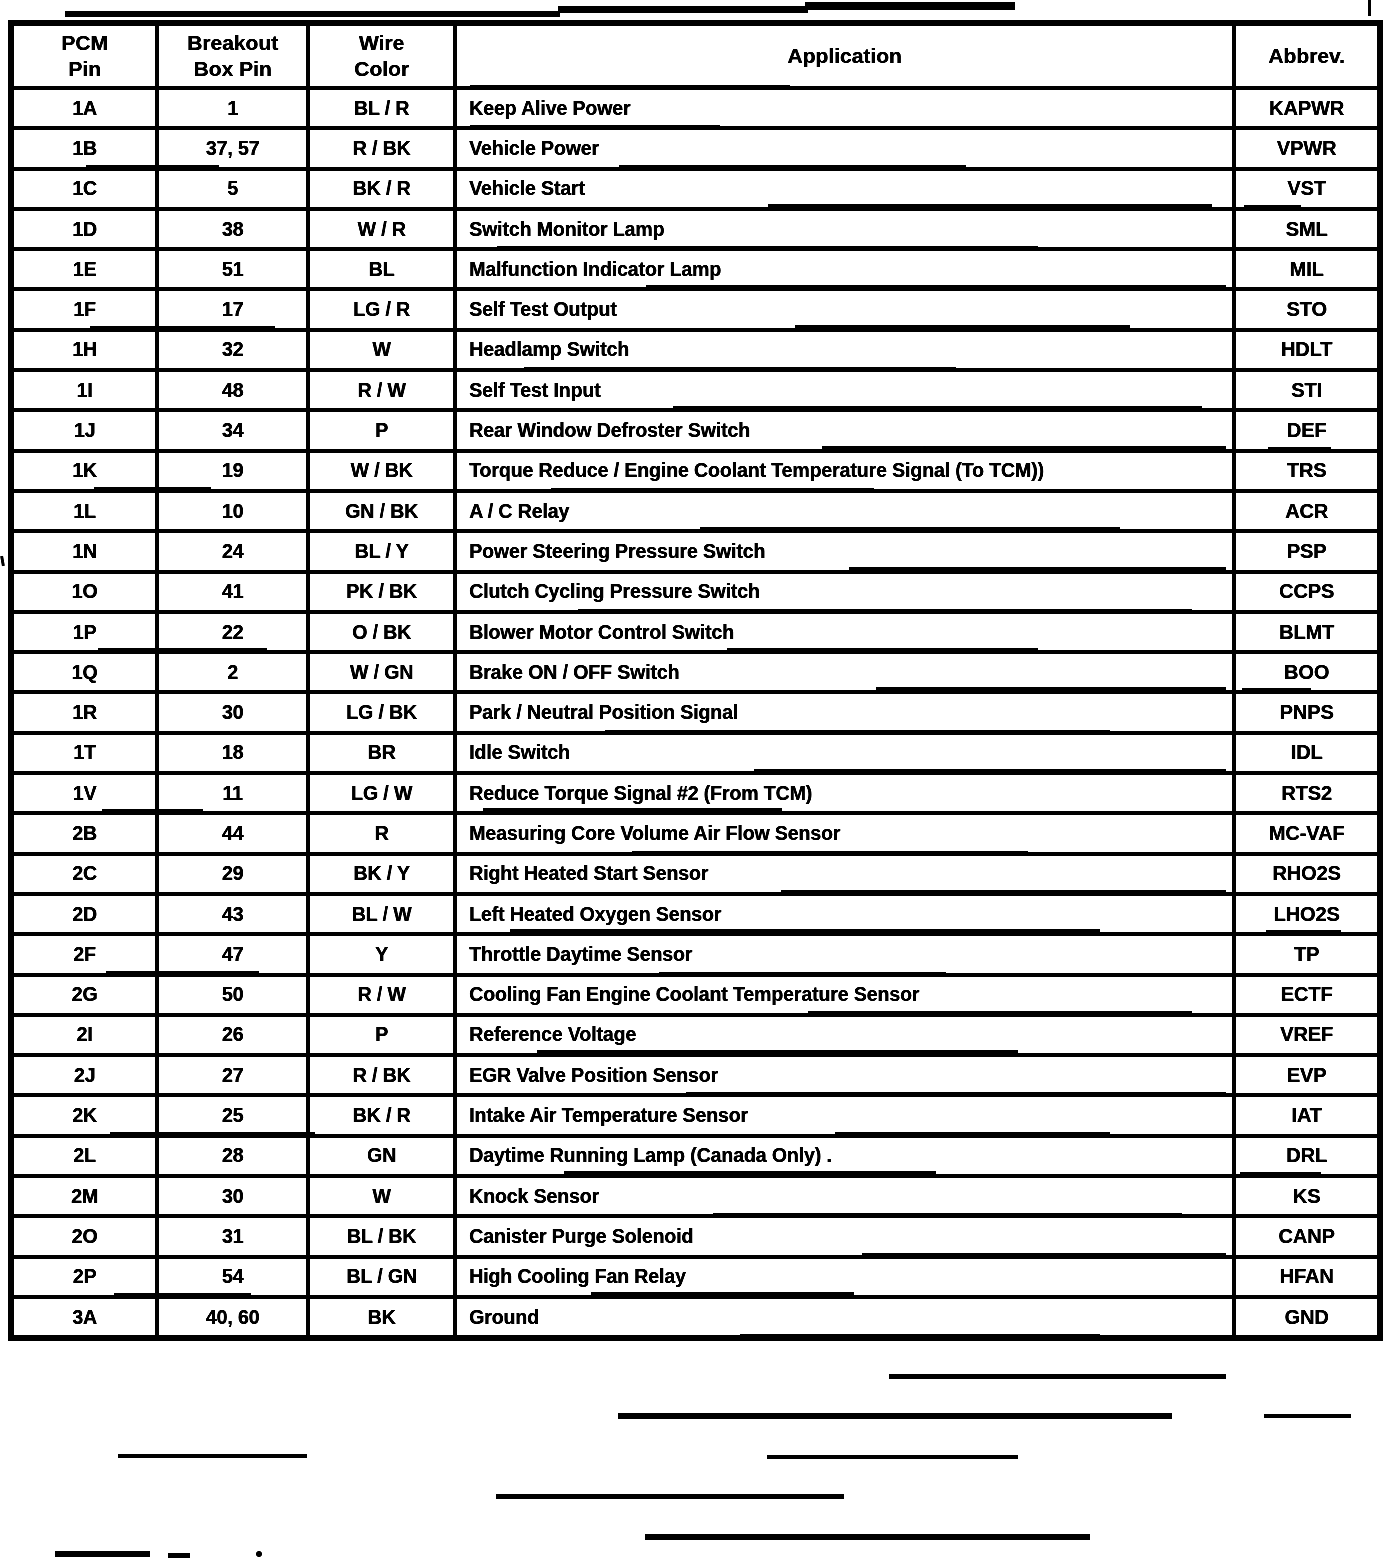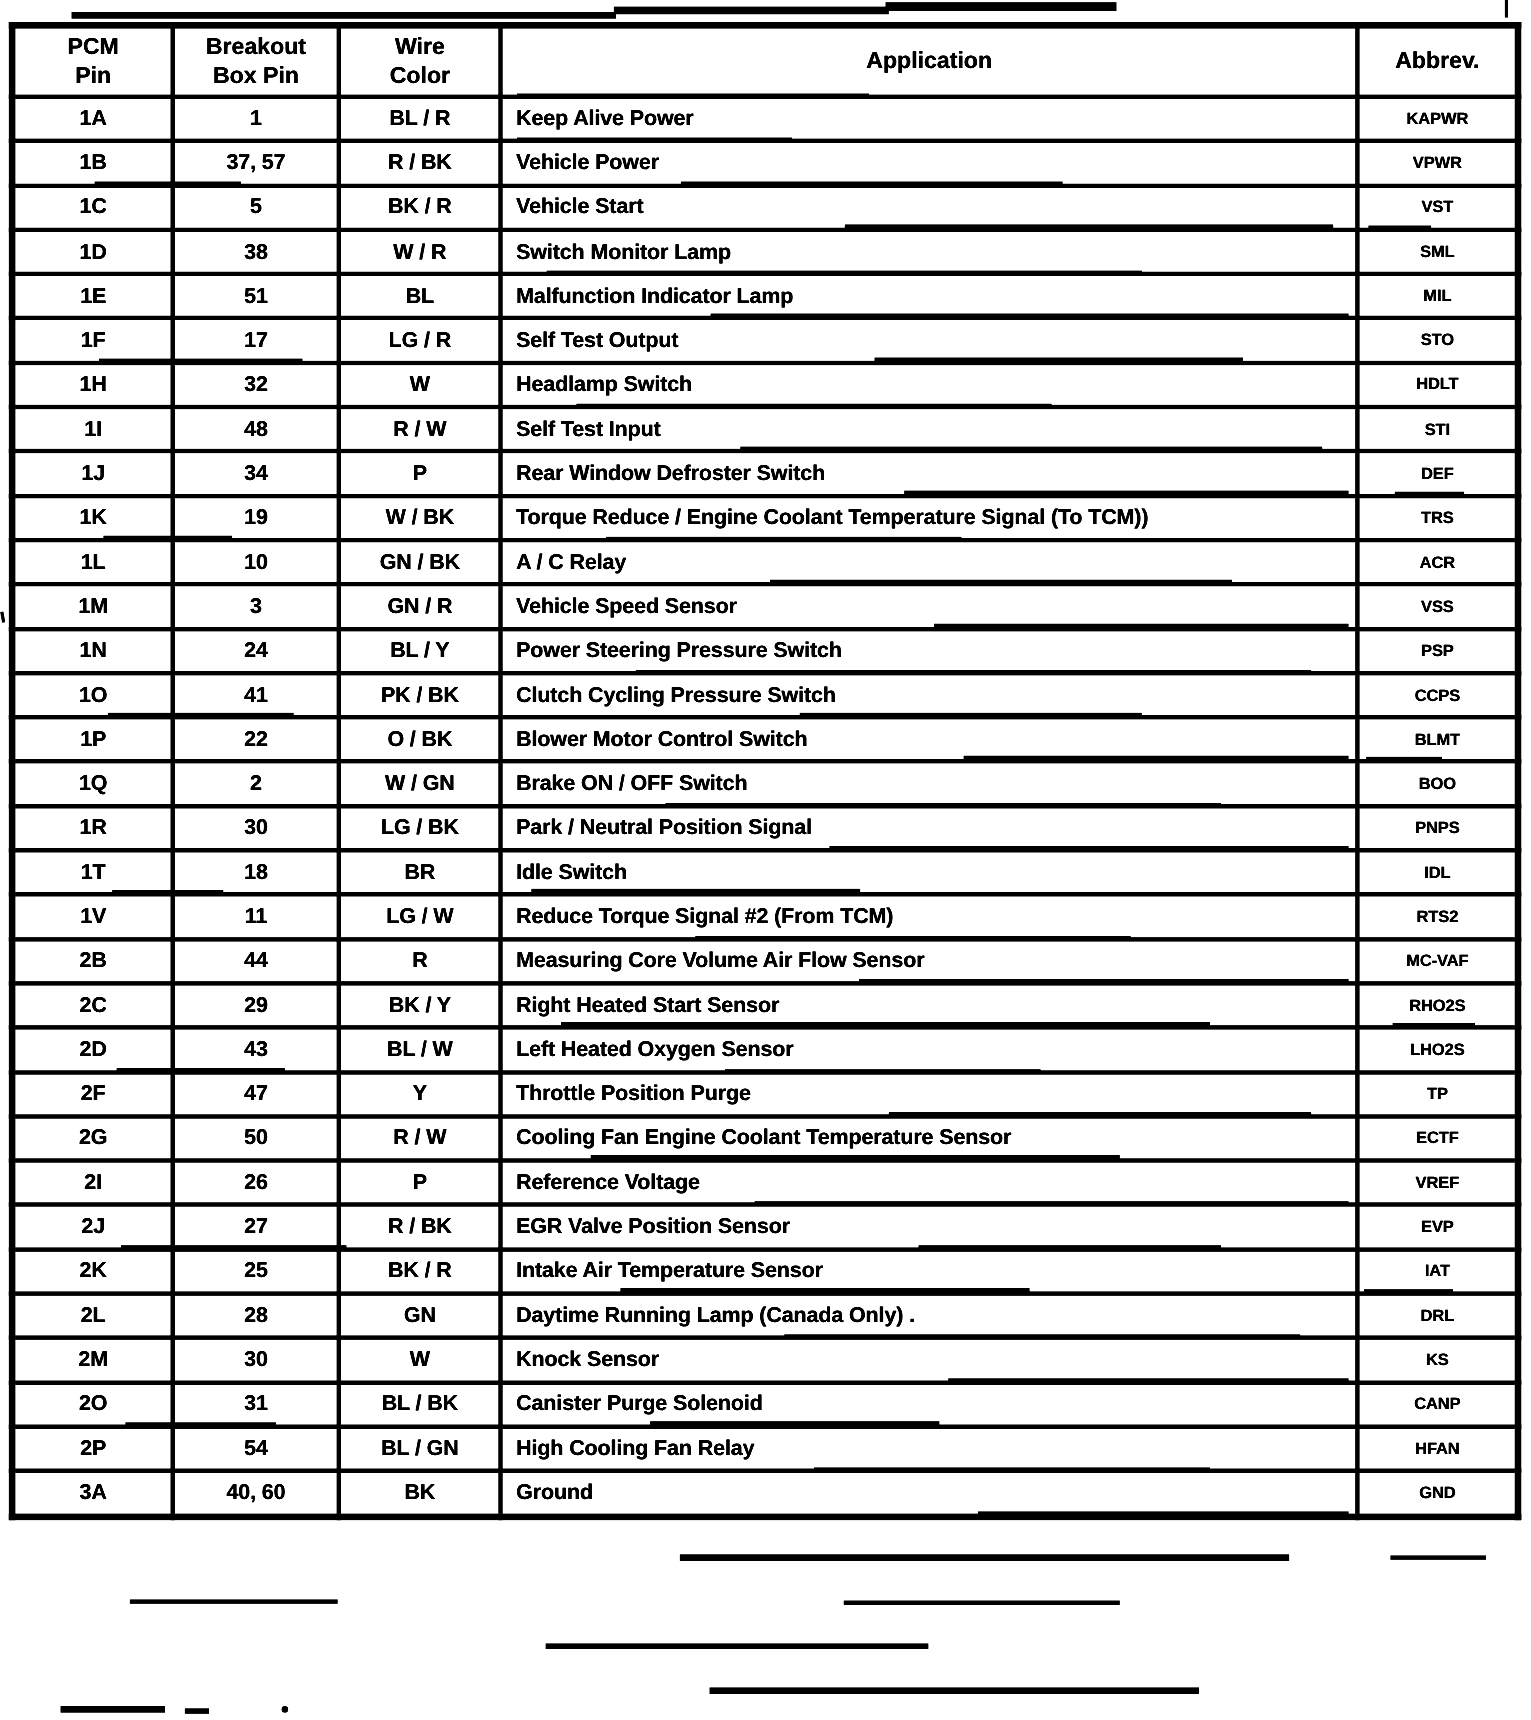--- a/index.html
+++ b/index.html
@@ -33,21 +33,21 @@
   }
   tbody td {
     height:34.3px;
     font-size:19.5px; font-weight:bold;
     vertical-align:middle;
     text-shadow:0.4px 0 0 #000;
     letter-spacing:-0.1px;
   }
   .c  { text-align:center; }
   .app { text-align:left; padding-left:12px; }
-  .abbrev { text-align:center; font-size:15px; }
+  .abbrev { text-align:center; font-size:20px; }
   .hline { display:block; }
   .artifact { position:absolute; background:#000; }
   .dot { border-radius:50%; }
 </style>
 </head>
 <body>
 
 <div class="page">
 
   <div class="artifact" style="left:65px;  top:11px; width:495px; height:6px;"></div>
@@ -163,27 +163,20 @@
           <td class="abbrev">TRS</td>
         </tr>
         <tr>
           <td class="c">1L</td>
           <td class="c">10</td>
           <td class="c">GN / BK</td>
           <td class="app">A / C Relay</td>
           <td class="abbrev">ACR</td>
         </tr>
         <tr>
-          <td class="c">1M</td>
-          <td class="c">3</td>
-          <td class="c">GN / R</td>
-          <td class="app">Vehicle Speed Sensor</td>
-          <td class="abbrev">VSS</td>
-        </tr>
-        <tr>
           <td class="c">1N</td>
           <td class="c">24</td>
           <td class="c">BL / Y</td>
           <td class="app">Power Steering Pressure Switch</td>
           <td class="abbrev">PSP</td>
         </tr>
         <tr>
           <td class="c">1O</td>
           <td class="c">41</td>
           <td class="c">PK / BK</td>
@@ -243,21 +236,21 @@
           <td class="c">2D</td>
           <td class="c">43</td>
           <td class="c">BL / W</td>
           <td class="app">Left Heated Oxygen Sensor</td>
           <td class="abbrev">LHO2S</td>
         </tr>
         <tr>
           <td class="c">2F</td>
           <td class="c">47</td>
           <td class="c">Y</td>
-          <td class="app">Throttle Position Purge</td>
+          <td class="app">Throttle Daytime Sensor</td>
           <td class="abbrev">TP</td>
         </tr>
         <tr>
           <td class="c">2G</td>
           <td class="c">50</td>
           <td class="c">R / W</td>
           <td class="app">Cooling Fan Engine Coolant Temperature Sensor</td>
           <td class="abbrev">ECTF</td>
         </tr>
         <tr>

